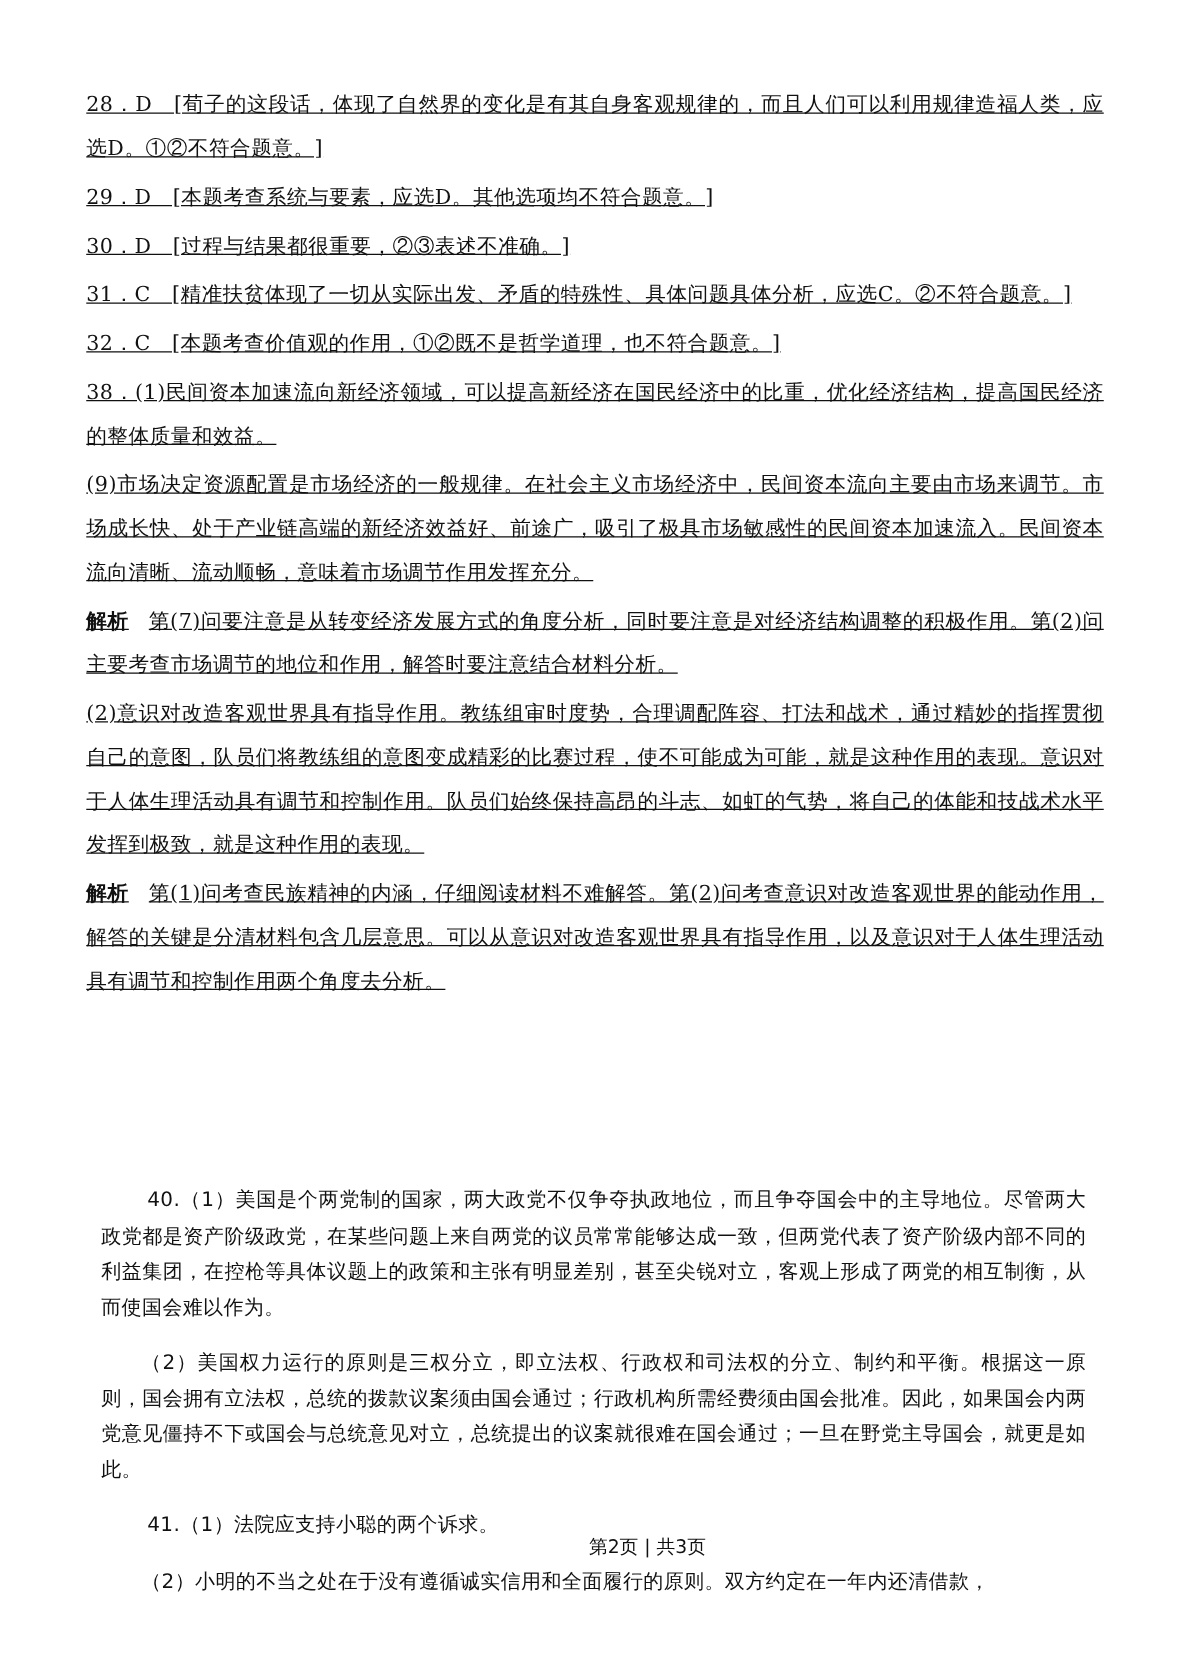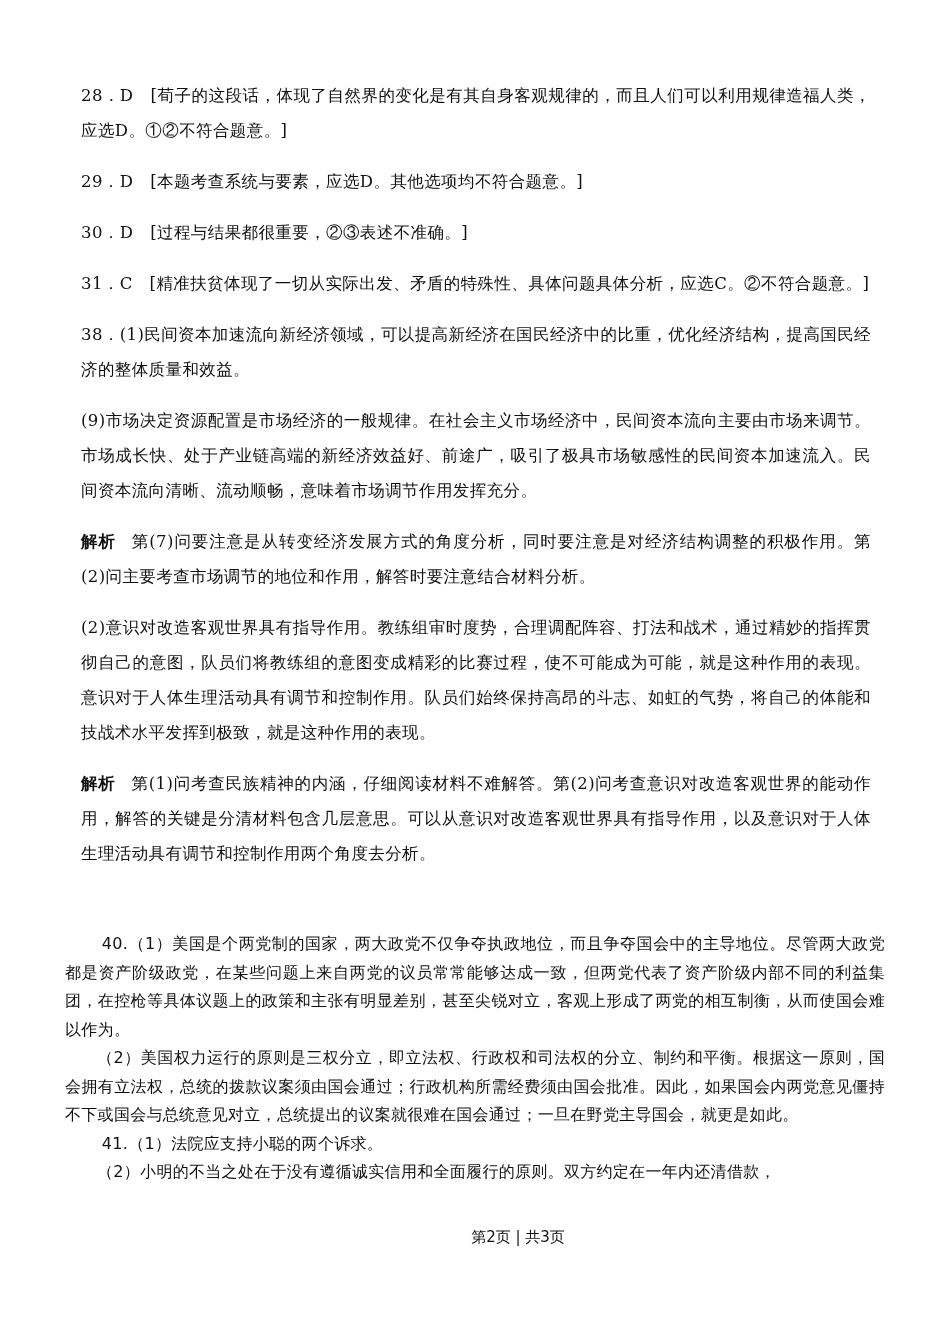--- a/index.html
+++ b/index.html
@@ -6,47 +6,48 @@
   body {
     width: 950px; height: 1342px; position: relative; overflow: hidden;
     font-family: "DejaVu Serif", "Liberation Serif", serif;
     color: #111111;
   }
   .page { position: absolute; left: 0; top: 0; width: 950px; height: 1342px; }
   .sec1 {
     position: absolute; left: 65px; top: 62px; width: 822px;
     font-size: 16.5px; line-height: 35px; letter-spacing: 0.4px;
   }
-  .sec1 p { margin: 16px; text-align: justify; }
+  .sec1 p { margin: 4px; text-align: justify; text-decoration: underline; }
   .label-bold { font-weight: bold; margin-right: 16px; }
   .sec2 {
     position: absolute; left: 65px; top: 930px; width: 820px;
     font-size: 16px; line-height: 28.5px; letter-spacing: 0.3px;
     font-family: "DejaVu Sans", "Liberation Sans", sans-serif;
   }
-  .sec2 p { margin: 0; text-align: justify; }
+  .sec2 p { margin: 16px; text-align: justify; }
   .indent2 { text-indent: 2em; }
   .indent15 { text-indent: 2.3em; }
   .footer {
     position: absolute; left: 0; width: 950px; top: 1228px;
     text-align: center; font-size: 15px;
     font-family: "DejaVu Sans", "Liberation Sans", sans-serif;
     margin-left: 43px;
   }
 </style>
 </head>
 <body>
 
 <div class="page">
 
   <div class="sec1">
     <p>28．D　[荀子的这段话，体现了自然界的变化是有其自身客观规律的，而且人们可以利用规律造福人类，应选D。①②不符合题意。]</p>
     <p>29．D　[本题考查系统与要素，应选D。其他选项均不符合题意。]</p>
     <p>30．D　[过程与结果都很重要，②③表述不准确。]</p>
     <p>31．C　[精准扶贫体现了一切从实际出发、矛盾的特殊性、具体问题具体分析，应选C。②不符合题意。]</p>
+    <p>32．C　[本题考查价值观的作用，①②既不是哲学道理，也不符合题意。]</p>
     <p>38．(1)民间资本加速流向新经济领域，可以提高新经济在国民经济中的比重，优化经济结构，提高国民经济的整体质量和效益。</p>
     <p>(9)市场决定资源配置是市场经济的一般规律。在社会主义市场经济中，民间资本流向主要由市场来调节。市场成长快、处于产业链高端的新经济效益好、前途广，吸引了极具市场敏感性的民间资本加速流入。民间资本流向清晰、流动顺畅，意味着市场调节作用发挥充分。</p>
     <p><span class="label-bold">解析</span><span>第(7)问要注意是从转变经济发展方式的角度分析，同时要注意是对经济结构调整的积极作用。第(2)问主要考查市场调节的地位和作用，解答时要注意结合材料分析。</span></p>
     <p>(2)意识对改造客观世界具有指导作用。教练组审时度势，合理调配阵容、打法和战术，通过精妙的指挥贯彻自己的意图，队员们将教练组的意图变成精彩的比赛过程，使不可能成为可能，就是这种作用的表现。意识对于人体生理活动具有调节和控制作用。队员们始终保持高昂的斗志、如虹的气势，将自己的体能和技战术水平发挥到极致，就是这种作用的表现。</p>
     <p><span class="label-bold">解析</span><span>第(1)问考查民族精神的内涵，仔细阅读材料不难解答。第(2)问考查意识对改造客观世界的能动作用，解答的关键是分清材料包含几层意思。可以从意识对改造客观世界具有指导作用，以及意识对于人体生理活动具有调节和控制作用两个角度去分析。</span></p>
   </div>
 
   <div class="sec2">
     <p class="indent15">40.（1）美国是个两党制的国家，两大政党不仅争夺执政地位，而且争夺国会中的主导地位。尽管两大政党都是资产阶级政党，在某些问题上来自两党的议员常常能够达成一致，但两党代表了资产阶级内部不同的利益集团，在控枪等具体议题上的政策和主张有明显差别，甚至尖锐对立，客观上形成了两党的相互制衡，从而使国会难以作为。</p>
     <p class="indent2">（2）美国权力运行的原则是三权分立，即立法权、行政权和司法权的分立、制约和平衡。根据这一原则，国会拥有立法权，总统的拨款议案须由国会通过；行政机构所需经费须由国会批准。因此，如果国会内两党意见僵持不下或国会与总统意见对立，总统提出的议案就很难在国会通过；一旦在野党主导国会，就更是如此。</p>

